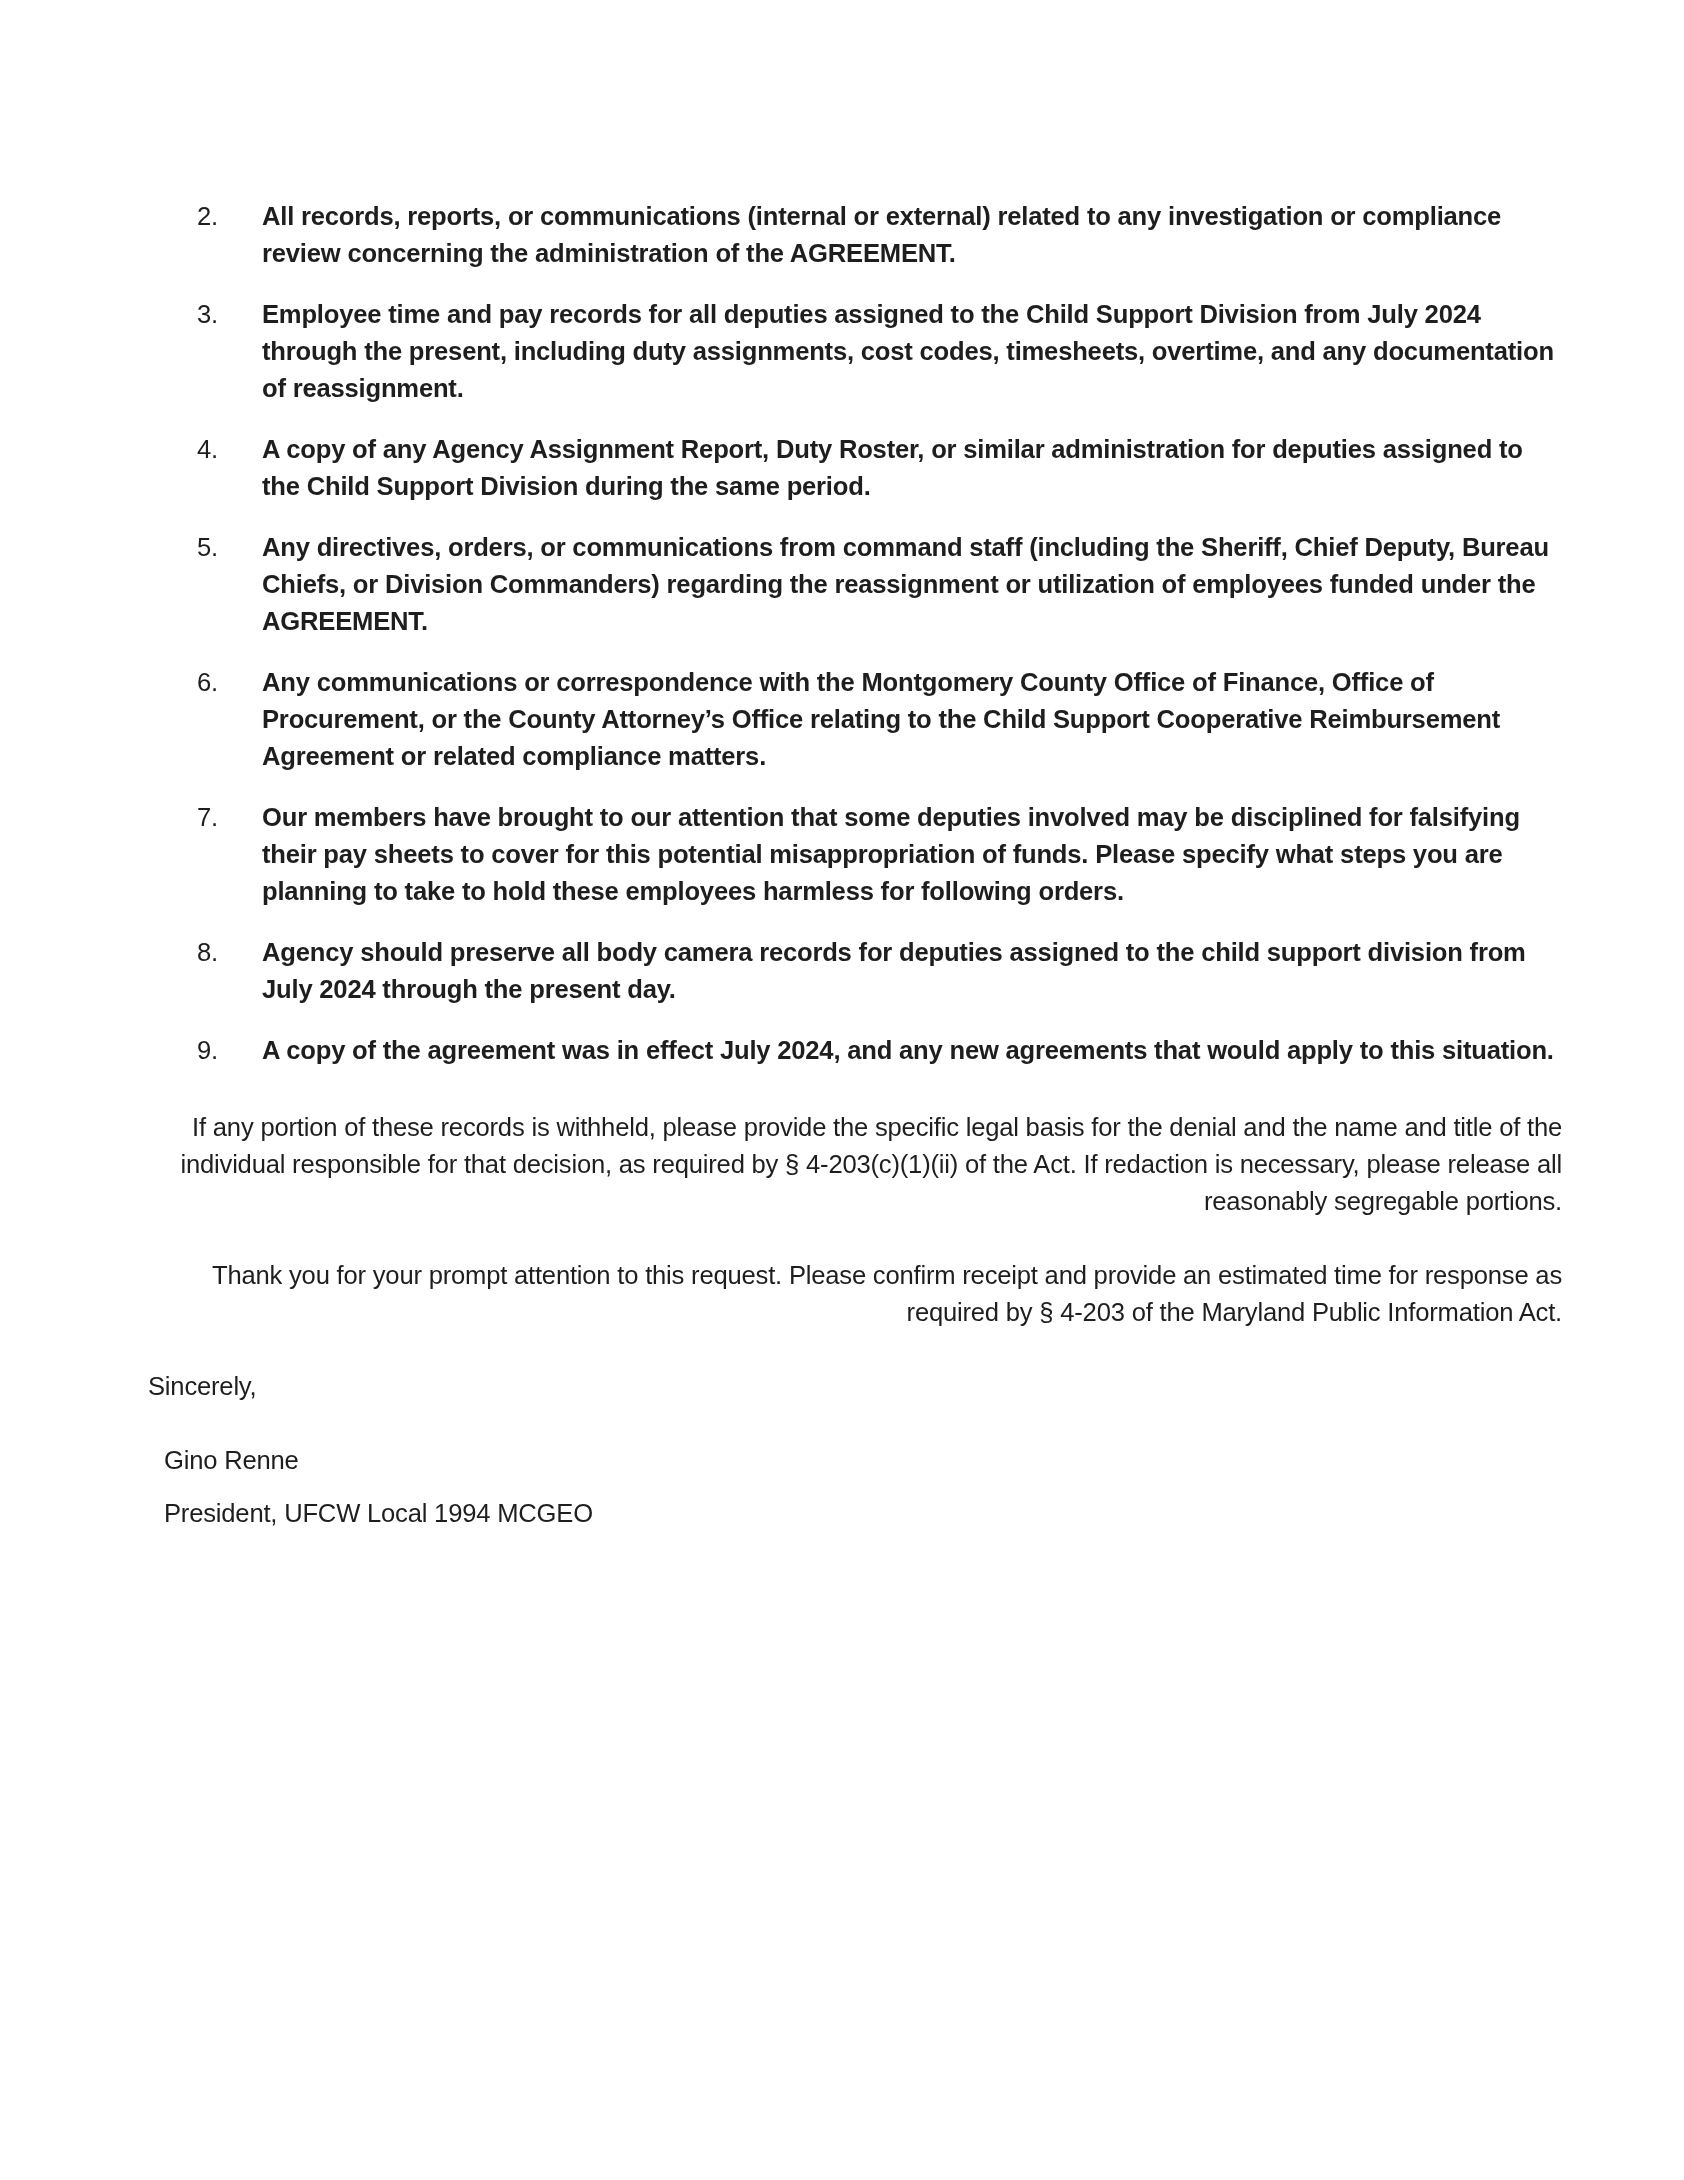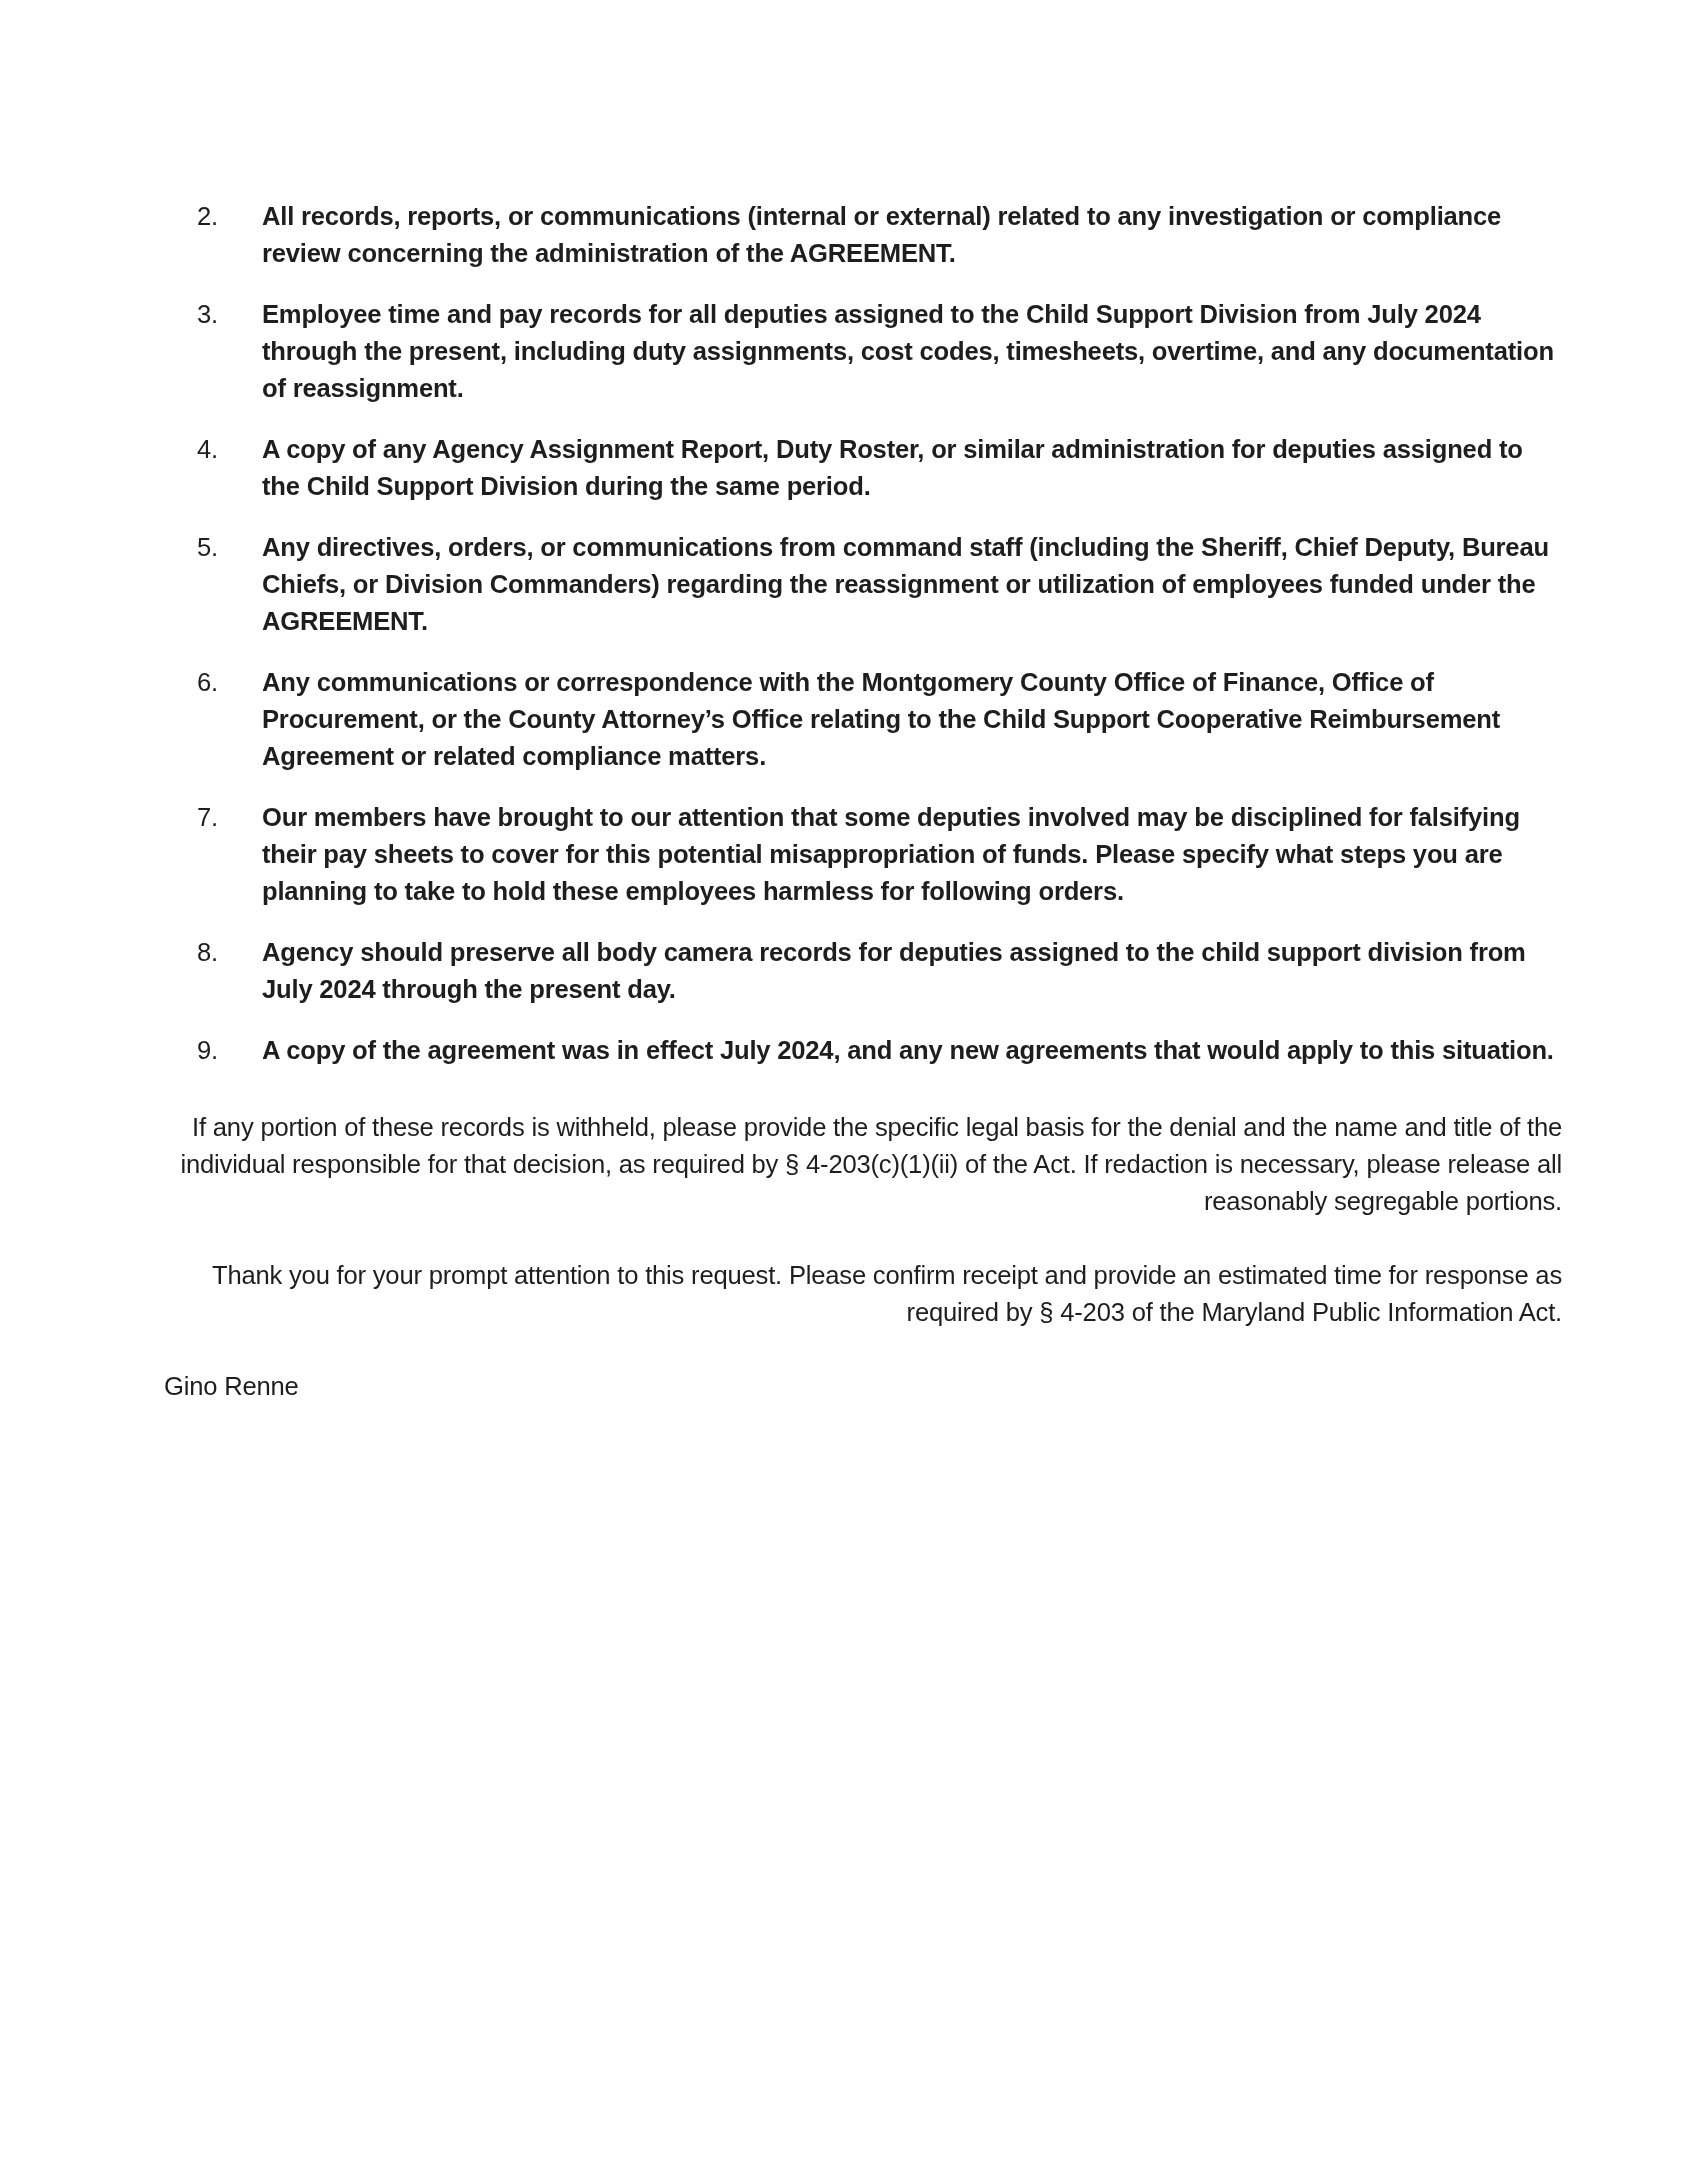--- a/index.html
+++ b/index.html
@@ -103,20 +103,22 @@
       </li>
       <li>
         <span class="num">9.</span>
         <span class="text">A copy of the agreement was in effect July 2024, and any new agreements that would apply to this situation.</span>
       </li>
     </ol>
 
     <p class="para first">If any portion of these records is withheld, please provide the specific legal basis for the denial and the name and title of the individual responsible for that decision, as required by § 4-203(c)(1)(ii) of the Act. If redaction is necessary, please release all reasonably segregable portions.</p>
     <p class="para">Thank you for your prompt attention to this request. Please confirm receipt and provide an estimated time for response as required by § 4-203 of the Maryland Public Information Act.</p>
 
+    <p class="closing">Sincerely,</p>
 
     <div>
       <p class="sig-line">Gino Renne</p>
+      <p class="sig-line">President, UFCW Local 1994 MCGEO</p>
     </div>
 
   </div>
 </div>
 
 
 </body></html>

